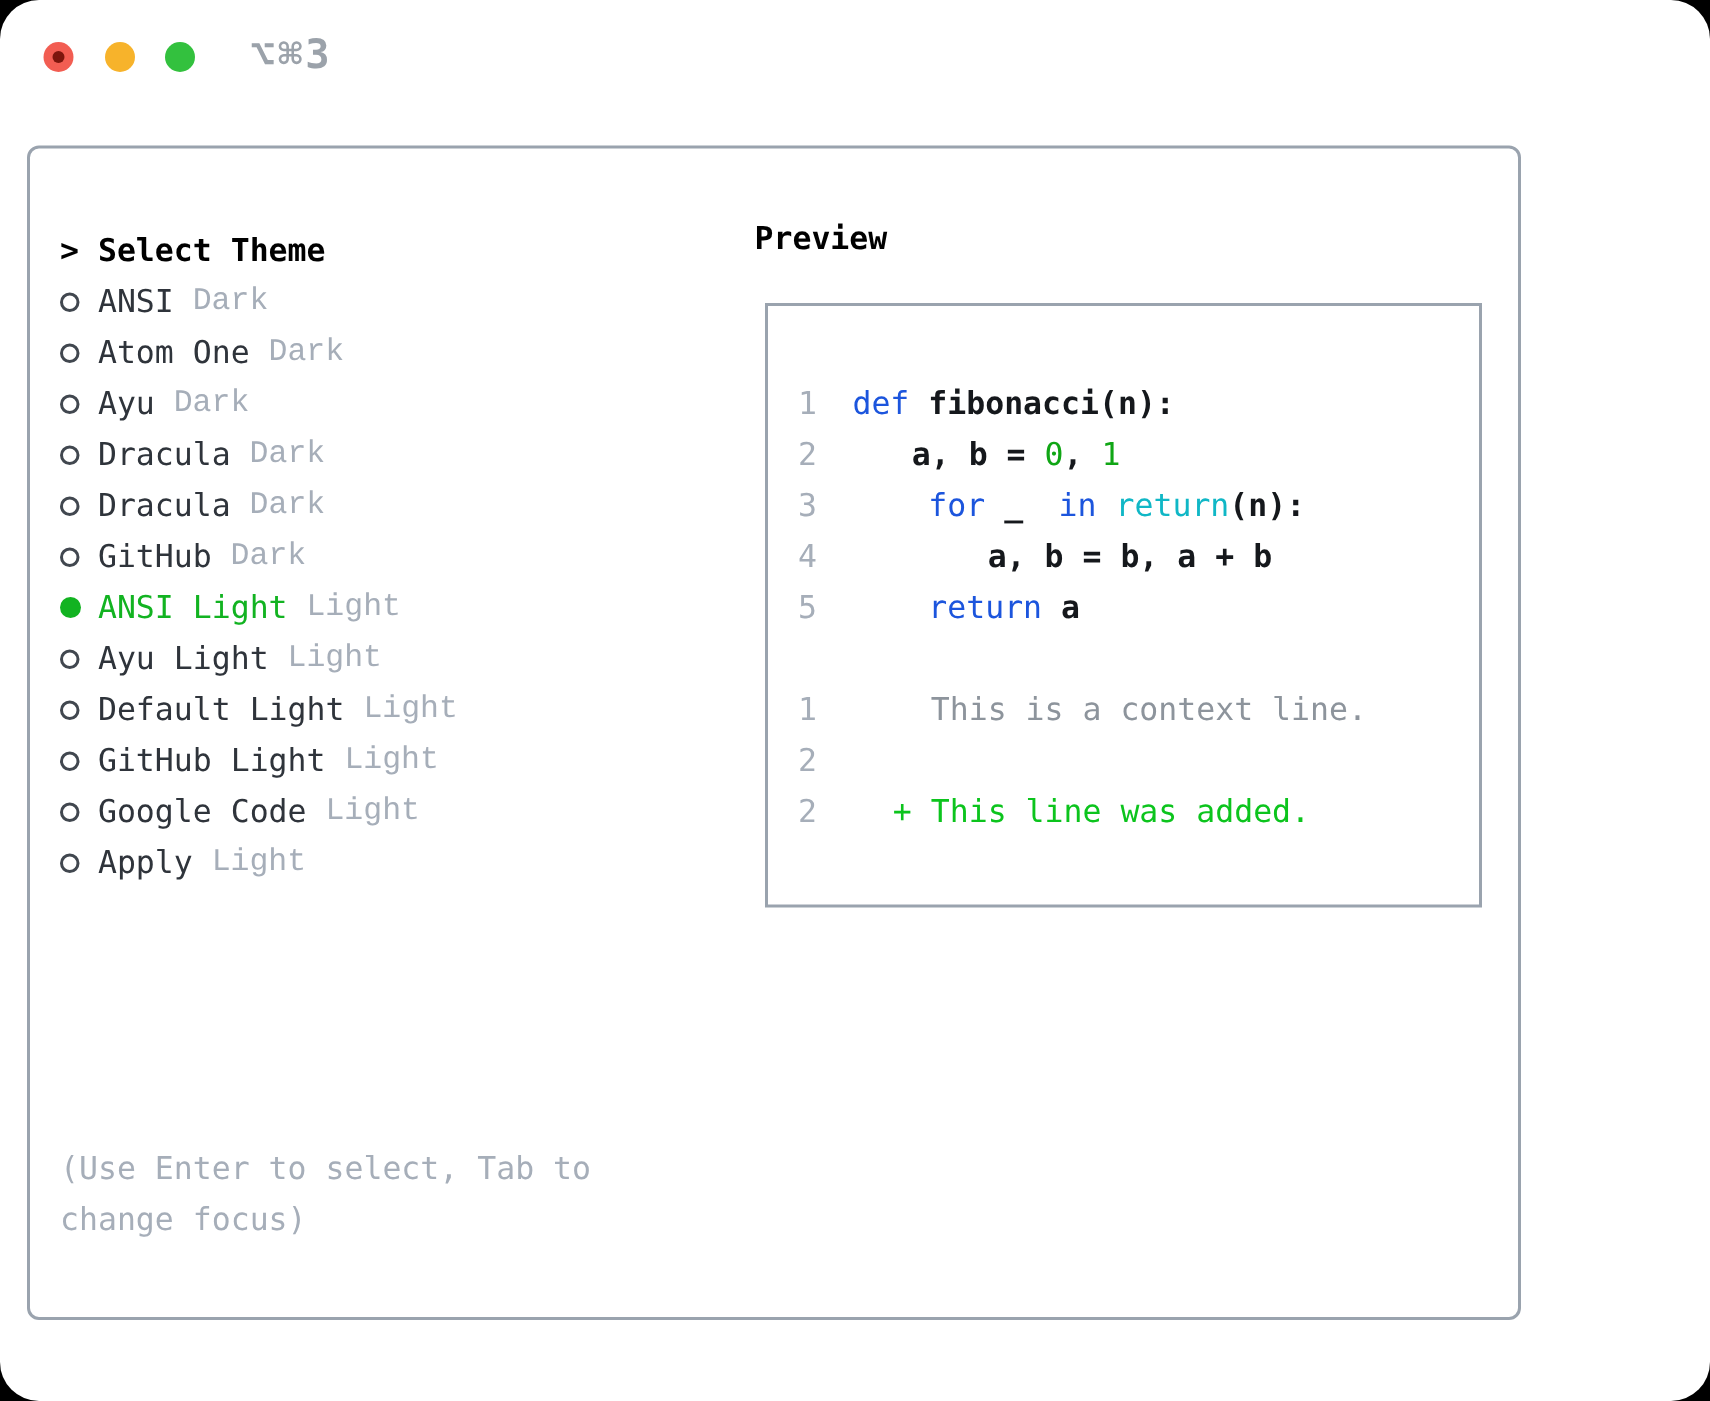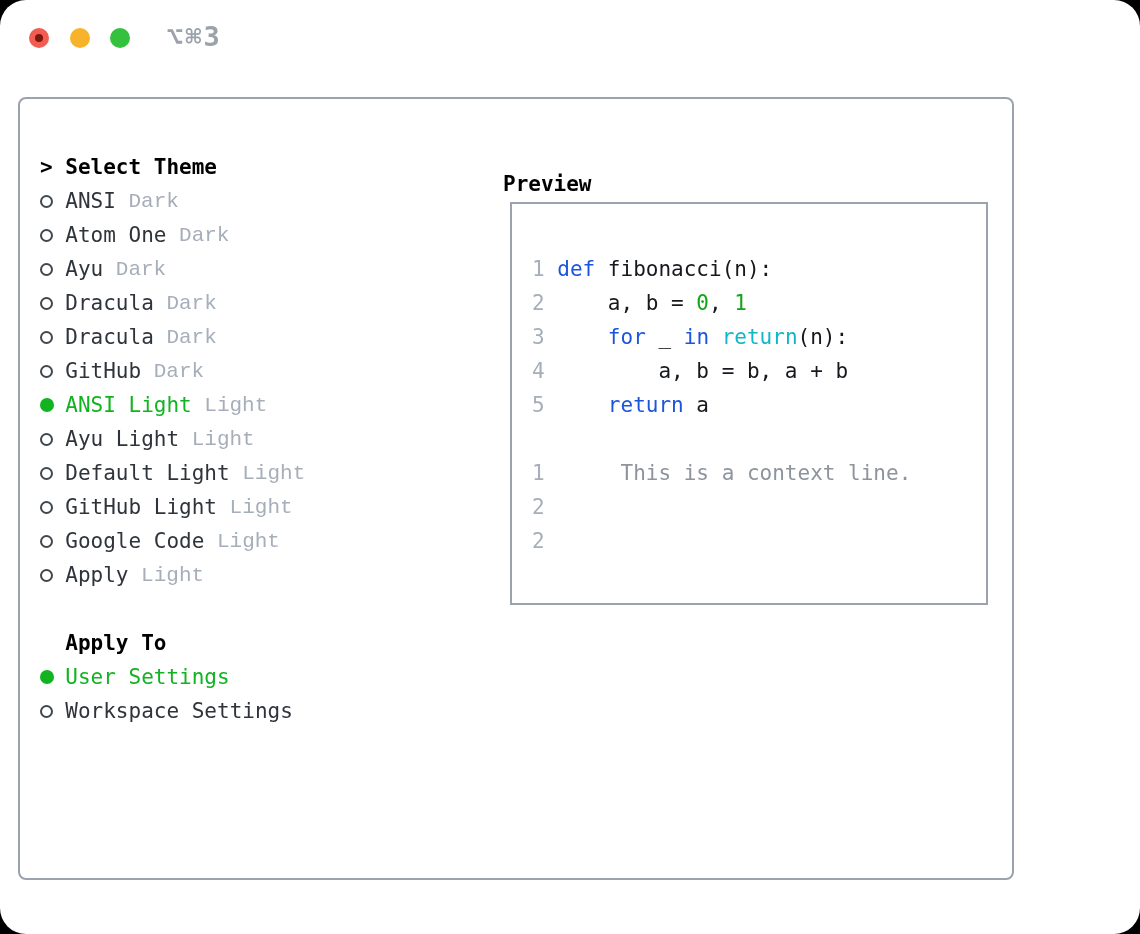--- a/index.html
+++ b/index.html
@@ -38,29 +38,29 @@
   .htext{font-weight:bold;color:#000;}
   .radio{width:13px;height:13px;border:2px solid #41474f;border-radius:50%;
     box-sizing:border-box;}
   .radio.on{width:14px;height:14px;border:none;background:var(--accent-green);}
   .name{color:var(--text-dark);}
   .name.sel{color:var(--accent-green);}
   .variant{color:var(--muted);margin-left:1ch;font-family:Liberation Mono, monospace;}
   #hint{position:absolute;left:20px;top:663px;font-size:21px;line-height:34px;
     color:var(--muted);white-space:pre;}
   
-  .preview-title{position:absolute;left:483px;top:68px;height:34px;display:flex;
+  .preview-title{position:absolute;left:483px;top:43px;height:34px;display:flex;
     align-items:center;font-size:21px;font-weight:bold;color:#000;}
   .preview-box{position:absolute;left:490px;top:103px;width:478px;height:403px;
     border:2px solid var(--border);box-sizing:border-box;}
   .code{padding:48px 0 0 20px;}
   .cline{height:34px;display:flex;align-items:center;font-size:21px;white-space:pre;}
   .ln{width:2ch;color:var(--muted);}
-  .tok.plain{color:var(--code-text);}
-  .tok.keyword{color:var(--keyword-blue);}
+  .tok.plain{color:var(--code-text);font-weight:bold;}
+  .tok.keyword{color:var(--keyword-blue);margin-left:11px;}
   .tok.builtin{color:var(--builtin-cyan);}
   .tok.number{color:var(--number-green);}
   .tok.context{color:var(--context-gray);}
   .tok.deleted{color:var(--deleted-red);}
   .tok.added{color:var(--added-green);}
 </style>
 </head>
 <body>
 
 <div class="window">
@@ -82,34 +82,30 @@
         <div class="row"><span class="cell"><span class="radio"></span></span><span class="name">Dracula</span><span class="variant">Dark</span></div>
         <div class="row"><span class="cell"><span class="radio"></span></span><span class="name">Dracula</span><span class="variant">Dark</span></div>
         <div class="row"><span class="cell"><span class="radio"></span></span><span class="name">GitHub</span><span class="variant">Dark</span></div>
         <div class="row"><span class="cell"><span class="radio on"></span></span><span class="name sel">ANSI Light</span><span class="variant">Light</span></div>
         <div class="row"><span class="cell"><span class="radio"></span></span><span class="name">Ayu Light</span><span class="variant">Light</span></div>
         <div class="row"><span class="cell"><span class="radio"></span></span><span class="name">Default Light</span><span class="variant">Light</span></div>
         <div class="row"><span class="cell"><span class="radio"></span></span><span class="name">GitHub Light</span><span class="variant">Light</span></div>
         <div class="row"><span class="cell"><span class="radio"></span></span><span class="name">Google Code</span><span class="variant">Light</span></div>
         <div class="row"><span class="cell"><span class="radio"></span></span><span class="name">Apply</span><span class="variant">Light</span></div>
       </div>
-    <div class="list" id="apply-list">
-        <div class="row"><span class="cell"></span><span class="htext">Apply To</span></div>
-        <div class="row"><span class="cell"><span class="radio on"></span></span><span class="name sel">User Settings</span></div>
-        <div class="row"><span class="cell"><span class="radio"></span></span><span class="name">Workspace Settings</span></div>
-      </div>
+    <div id="hint"><div>(Use Enter to select, Tab to</div><div>change focus)</div></div>
 
     <div class="preview-title">Preview</div>
     <div class="preview-box">
       <div class="code" id="code">
           <div class="cline"><span class="ln">1</span><span class="ctext"><span class="tok keyword">def</span><span class="tok plain"> fibonacci(n):</span></span></div>
           <div class="cline"><span class="ln">2</span><span class="ctext"><span class="tok plain">    a, b = </span><span class="tok number">0</span><span class="tok plain">, </span><span class="tok number">1</span></span></div>
           <div class="cline"><span class="ln">3</span><span class="ctext"><span class="tok plain">    </span><span class="tok keyword">for</span><span class="tok plain"> _ </span><span class="tok keyword">in</span><span class="tok plain"> </span><span class="tok builtin">return</span><span class="tok plain">(n):</span></span></div>
           <div class="cline"><span class="ln">4</span><span class="ctext"><span class="tok plain">        a, b = b, a + b</span></span></div>
           <div class="cline"><span class="ln">5</span><span class="ctext"><span class="tok plain">    </span><span class="tok keyword">return</span><span class="tok plain"> a</span></span></div>
           <div class="cline"><span class="ln"></span><span class="ctext"></span></div>
           <div class="cline"><span class="ln">1</span><span class="ctext"><span class="tok context">     This is a context line.</span></span></div>
           <div class="cline"><span class="ln">2</span></div>
-          <div class="cline"><span class="ln">2</span></div>
+          <div class="cline"><span class="ln">2</span><span class="ctext"><span class="tok added">   + This line was added.</span></span></div>
         </div>
     </div>
   </div>
 </div>
 
 </body></html>

